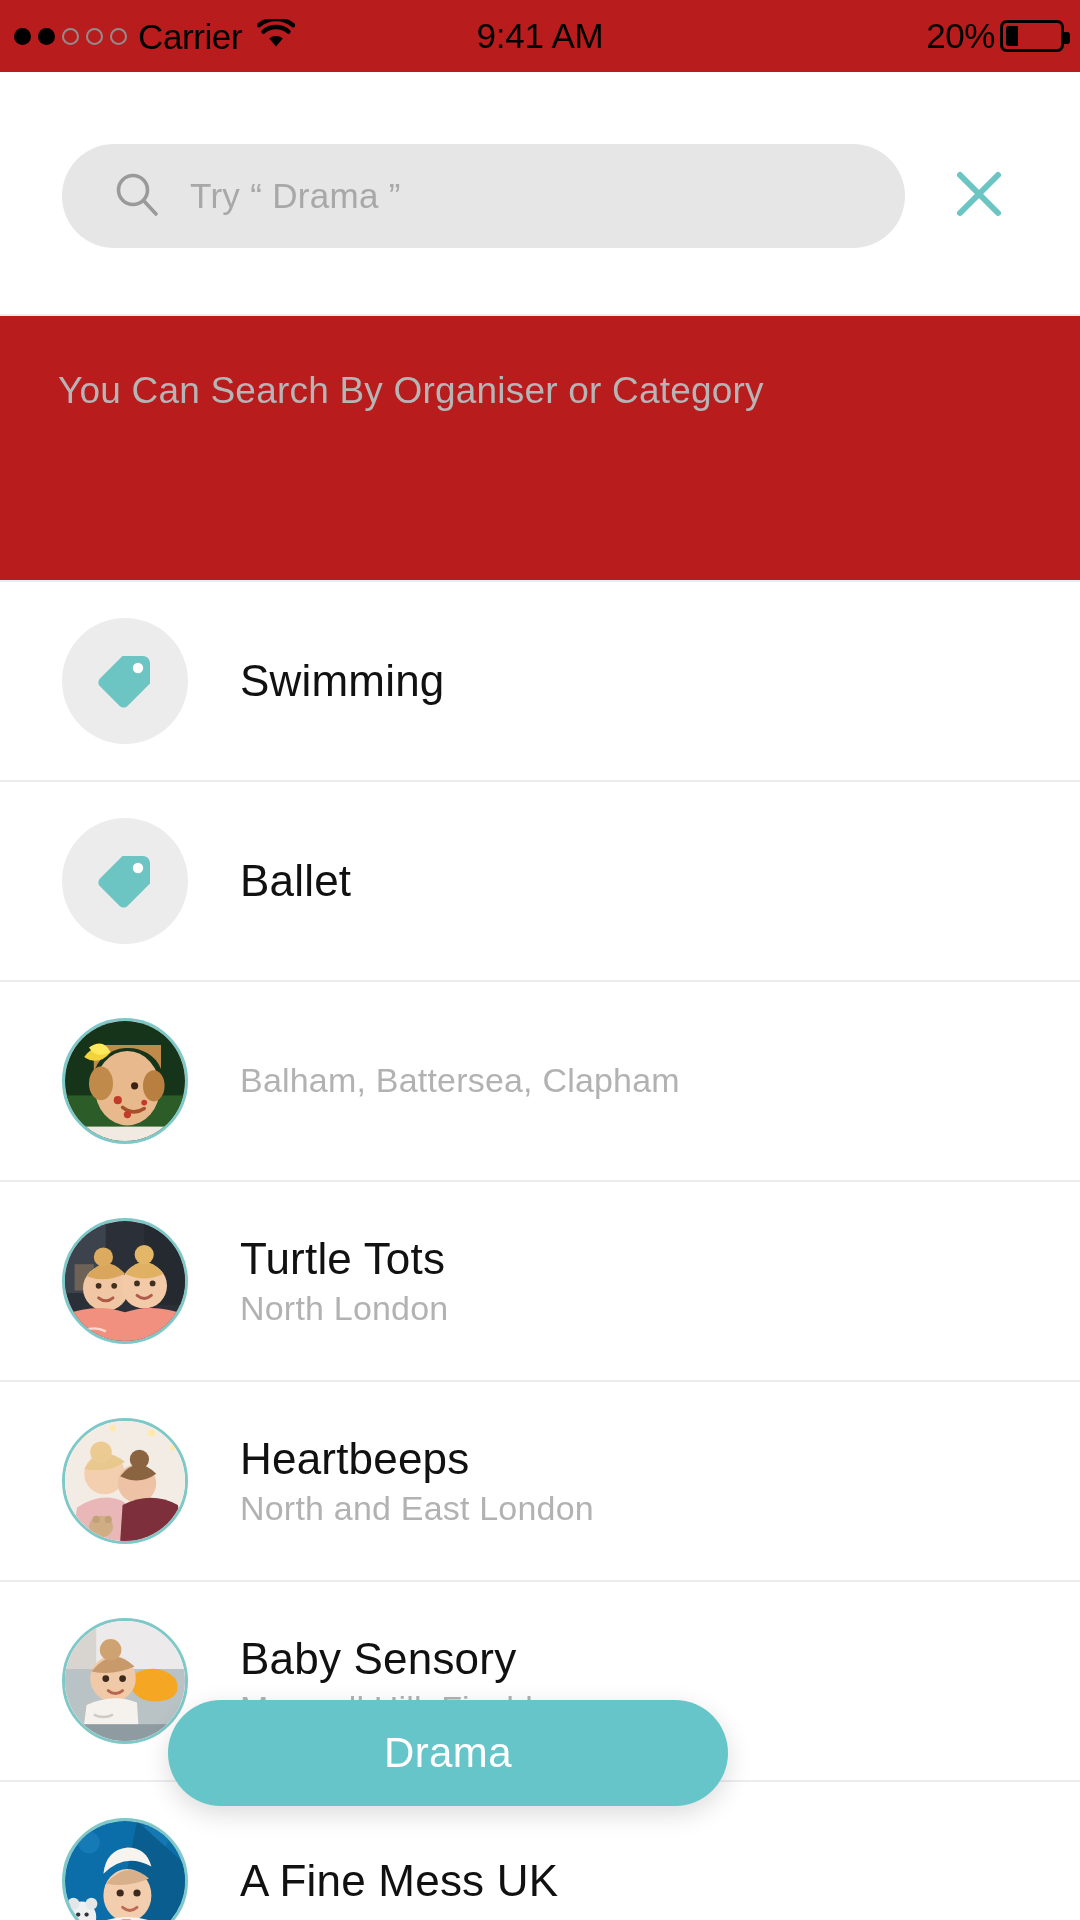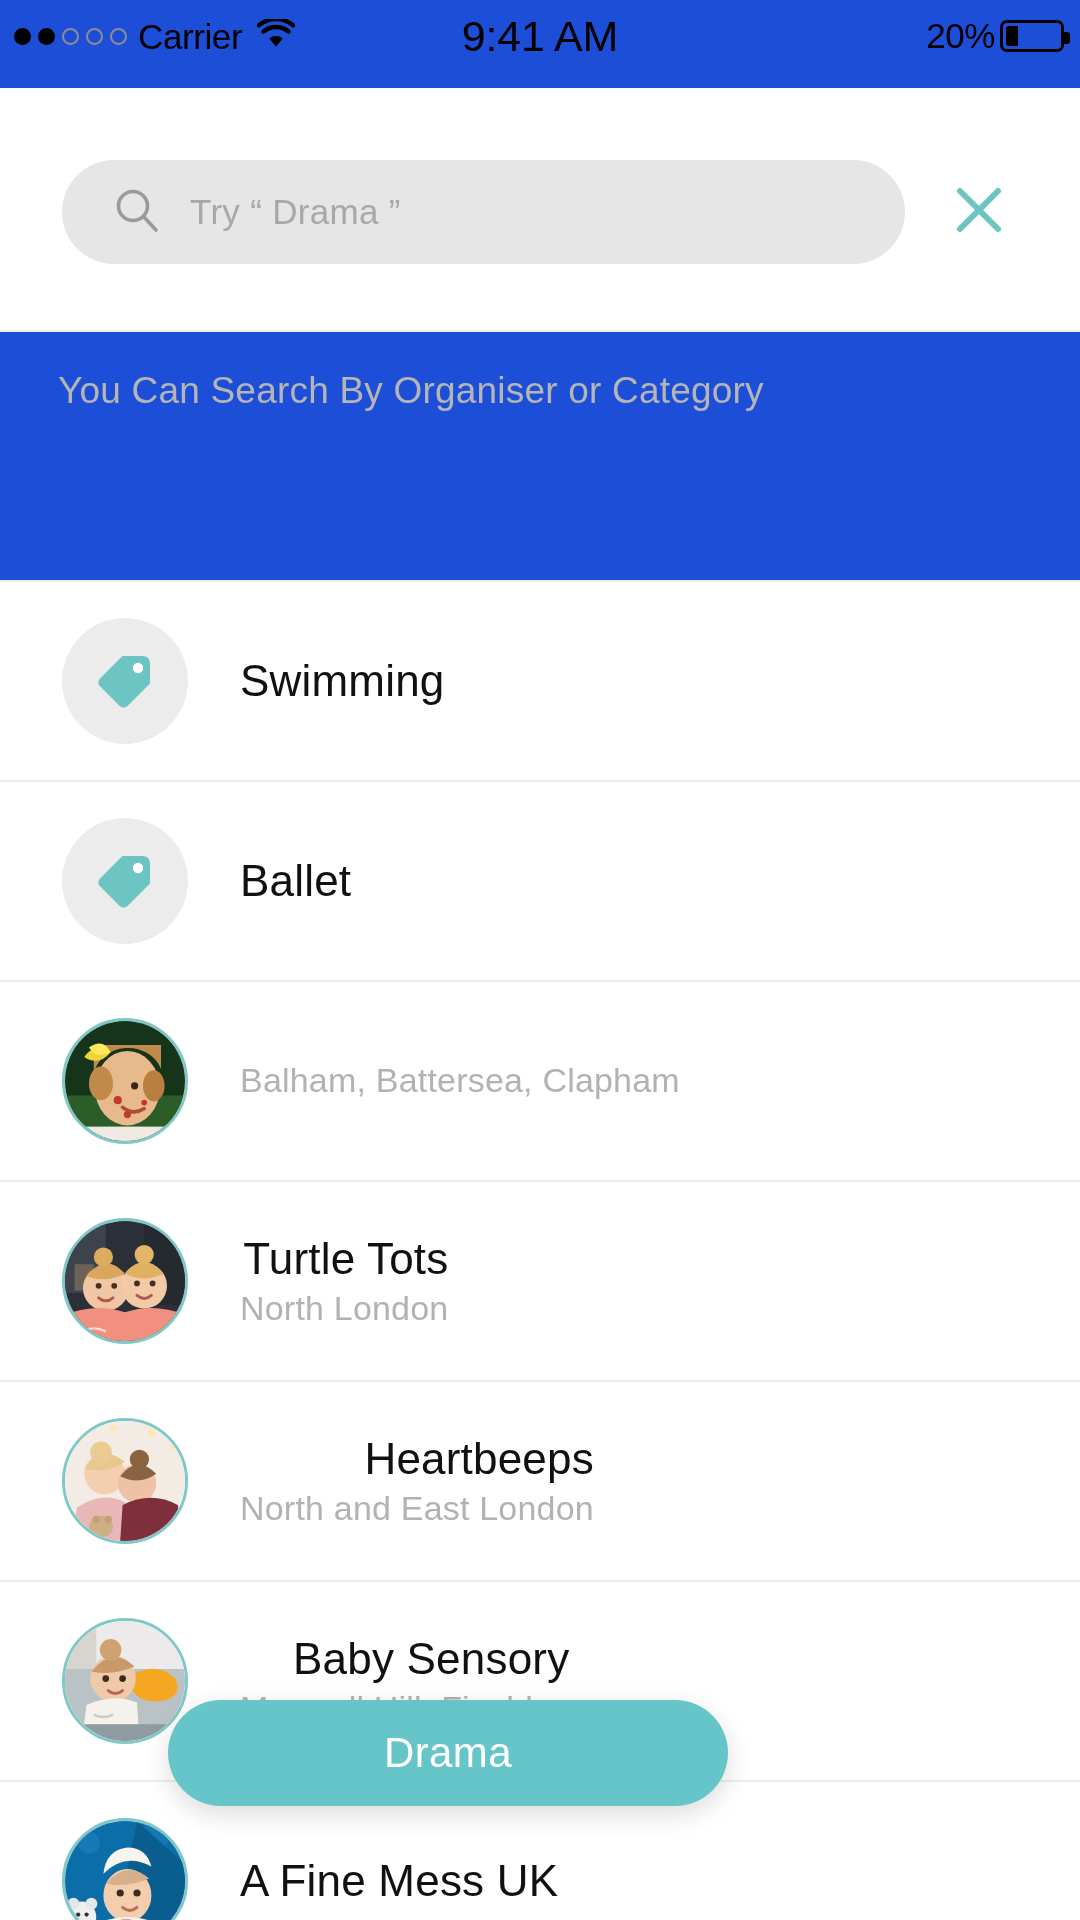--- a/index.html
+++ b/index.html
@@ -12,21 +12,21 @@
     height: 1920px;
     overflow: hidden;
     font-family: "Liberation Sans", sans-serif;
     -webkit-font-smoothing: antialiased;
   }
 
   .phone {
     position: relative;
     width: 1080px;
     height: 1920px;
-    background: #1d4ed8;
+    background: #b91c1c;
     overflow: hidden;
   }
 
   
   .status-bar {
     position: absolute;
     top: 0;
     left: 0;
     width: 1080px;
     height: 72px;
@@ -61,21 +61,21 @@
     color: #000;
     line-height: 1;
   }
   .wifi-icon { display: block; margin-left: 4px; }
 
   .status-center {
     position: absolute;
     left: 0;
     width: 1080px;
     text-align: center;
-    font-size: 43px;
+    font-size: 35px;
     letter-spacing: -0.2px;
   }
   .status-right {
     position: absolute;
     right: 16px;
     display: flex;
     align-items: center;
     gap: 5px;
   }
   .battery-pct {
@@ -106,21 +106,21 @@
     top: 3px;
     bottom: 3px;
     width: 20%;
     background: #000;
     border-radius: 3px 1px 1px 3px;
   }
 
   
   .search-header {
     position: absolute;
-    top: 88px;
+    top: 72px;
     left: 0;
     width: 1080px;
     height: 244px;
     background: #ffffff;
     border-bottom: 2px solid #efefef;
     box-sizing: border-box;
   }
   .search-row {
     position: absolute;
     top: 72px;
@@ -230,21 +230,20 @@
     inset: 0;
     width: 100%;
     height: 100%;
   }
   .row-text {
     margin-left: 52px;
     display: flex;
     flex-direction: column;
     justify-content: center;
     gap: 6px;
-    align-items: flex-end;
   }
   .row-title {
     font-size: 44px;
     color: #111111;
     letter-spacing: 0.2px;
     line-height: 1.1;
   }
   .row-sub {
     font-size: 34px;
     color: #b2b2b2;

